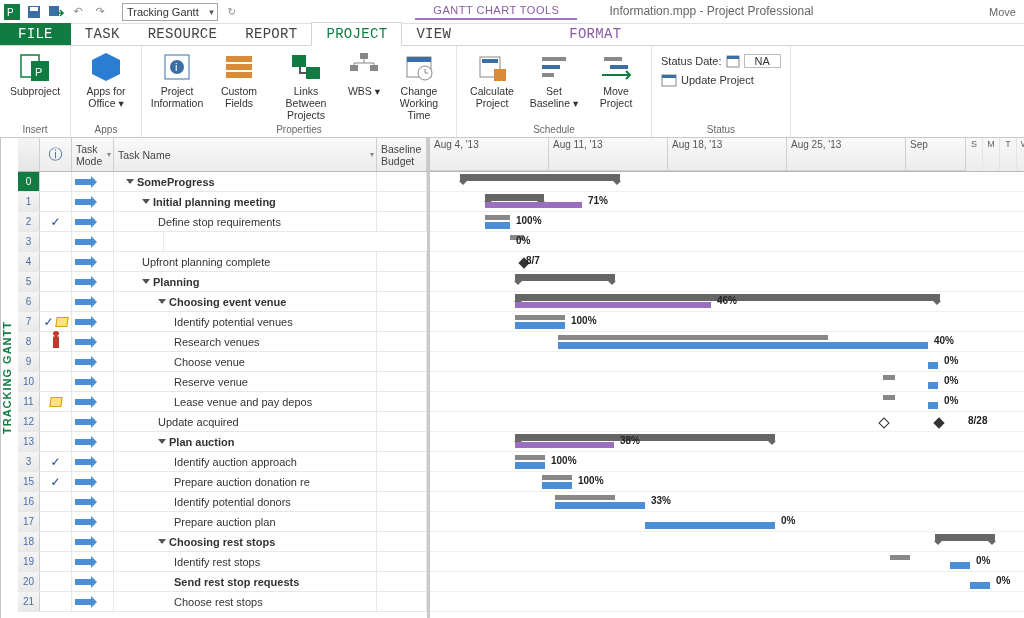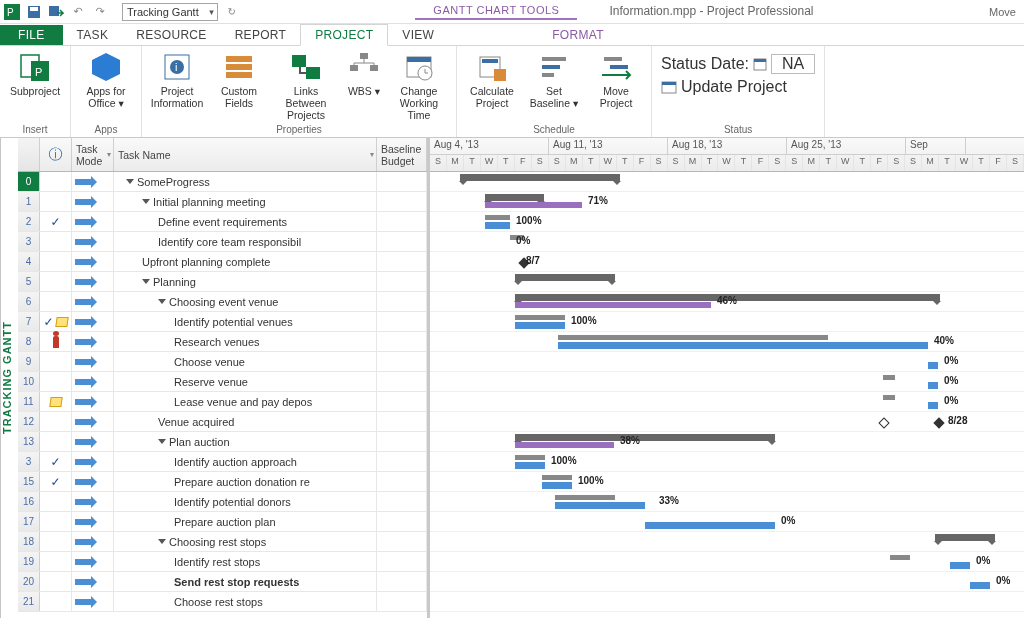--- a/index.html
+++ b/index.html
@@ -11,34 +11,34 @@
 .titlebar .qat-icon { width: 16px; height: 16px; display: flex; align-items: center; justify-content: center; cursor: pointer; }
 .titlebar .view-combo { margin-left: 8px; border: 1px solid #a5a5a5; height: 18px; padding: 0 18px 0 4px; position: relative; font-size: 11px; background: #fff; display: flex; align-items: center; min-width: 90px; }
 .titlebar .view-combo::after { content: "▾"; position: absolute; right: 3px; font-size: 9px; color: #555; }
 .titlebar .center { flex: 1; text-align: center; display: flex; justify-content: center; gap: 32px; }
 .titlebar .contextual { color: #8b5aa5; font-size: 11px; letter-spacing: .5px; border-bottom: 2px solid #a072bf; padding: 0 18px 2px; }
 .titlebar .doc-title { color: #666; font-size: 12px; }
 .titlebar .user { color: #666; font-size: 11px; padding-right: 4px; }
 
 
 .tabs { height: 22px; display: flex; align-items: flex-end; border-bottom: 1px solid #d4d4d4; }
-.tab { padding: 3px 14px; font-size: 12px; color: #444; cursor: pointer; text-transform: uppercase; letter-spacing: .3px; }
+.tab { padding: 3px 14px; font-size: 14px; color: #444; cursor: pointer; text-transform: uppercase; letter-spacing: .3px; font-family: Liberation Mono, monospace; }
 .tab.file { background: #107c41; color: #fff; padding: 3px 18px; }
 .tab.active { color: #107c41; border: 1px solid #d4d4d4; border-bottom: 1px solid #fff; margin-bottom: -1px; background: #fff; }
 .tab.context { color: #8b5aa5; margin-left: 90px; }
 
 
 .ribbon { height: 92px; background: #fff; border-bottom: 1px solid #c9c9c9; display: flex; }
 .group { border-right: 1px solid #e3e3e3; padding: 3px 6px 0; display: flex; flex-direction: column; }
 .group-body { display: flex; gap: 4px; flex: 1; align-items: flex-start; }
 .group-label { text-align: center; font-size: 10px; color: #666; padding: 1px 0 2px; }
 .big-btn { display: flex; flex-direction: column; align-items: center; width: 58px; padding: 2px 1px; cursor: pointer; text-align: center; line-height: 12px; font-size: 10.5px; }
 .big-btn .ic { width: 32px; height: 32px; margin-bottom: 2px; display: flex; align-items: center; justify-content: center; }
 .small-row { display: flex; flex-direction: column; gap: 2px; }
-.small-btn { display: flex; align-items: center; gap: 4px; padding: 1px 3px; font-size: 16px; cursor: pointer; white-space: nowrap; }
+.small-btn { display: flex; align-items: center; gap: 4px; padding: 1px 3px; font-size: 11px; cursor: pointer; white-space: nowrap; }
 .small-btn .ic { width: 16px; height: 16px; }
 .status-group .small-row { padding-top: 4px; }
 
 
 .ic svg { width: 100%; height: 100%; }
 
 
 .main { display: flex; height: 480px; }
 .side-label { width: 18px; background: #fff; writing-mode: vertical-rl; transform: rotate(180deg); text-align: center; font-size: 11px; color: #107c41; letter-spacing: 1px; font-weight: 600; padding: 6px 0; border-right: 1px solid #c5c5c5; }
 
@@ -51,31 +51,31 @@
 .col-ind { width: 32px; justify-content: center; }
 .col-mode { width: 42px; }
 .col-name { flex: 1; }
 .col-base { width: 50px; }
 .tbody { flex: 1; overflow: hidden; }
 .trow { display: flex; height: 20px; border-bottom: 1px solid #e7e7e7; }
 .trow .cell { border-right: 1px solid #e7e7e7; display: flex; align-items: center; padding: 0 3px; font-size: 11px; }
 .trow .col-id { background: linear-gradient(#f4f4f4,#e9e9e9); color: #4a6da7; font-size: 10px; justify-content: center; border-right: 1px solid #cfcfcf; }
 .trow.first .col-id { background: #107c41; color: #fff; }
 .task-name { white-space: nowrap; overflow: hidden; text-overflow: ellipsis; }
-.summary .task-name { font-weight: 400; text-align: right; }
+.summary .task-name { font-weight: 700; text-align: right; }
 .collapse-tri { display:inline-block; width:0; height:0; border-left:4px solid transparent; border-right:4px solid transparent; border-top:5px solid #555; margin-right:3px; vertical-align:1px; }
 .mode-icon { width: 22px; height: 12px; }
 .ind-check { color: #1e4d8f; font-size: 12px; }
 .ind-note { width:12px; height:10px; background: #ffe27a; border:1px solid #d4a017; transform: skewX(-8deg); }
 .ind-person { width:6px; height:12px; background:#c0392b; border-radius:2px 2px 0 0; position:relative; }
 .ind-person::before { content:""; position:absolute; top:-5px; left:0; width:6px; height:5px; background:#c0392b; border-radius:50%; }
 
 
 .gantt-pane { flex: 1; position: relative; overflow: hidden; }
-.timescale { height: 34px; border-bottom: 1px solid #b8b8b8; background: linear-gradient(#f9f9f9,#ececec); display:flex; flex-direction:column; }
+.timescale { height: 34px; border-bottom: 1px solid #b8b8b8; background: linear-gradient(#f9f9f9,#ececec); display:flex; }
 .ts-top { flex:1; display:flex; border-bottom:1px solid #cfcfcf; }
 .ts-top .wk { border-right:1px solid #cfcfcf; padding: 1px 4px; font-size:10px; color:#555; }
 .ts-bot { flex:1; display:flex; font-size:9px; color:#666; }
 .ts-bot .day { width: 17px; text-align:center; border-right:1px solid #e4e4e4; padding-top:1px; }
 .gantt-body { position: relative; }
 .grow { height: 20px; position: relative; border-bottom: 1px solid #f0f0f0; }
 .bar-baseline { position:absolute; top:3px; height:5px; background:#888; }
 .bar-baseline.summary { height:7px; top:2px; background:#666; }
 .bar-baseline.summary::before,.bar-baseline.summary::after { content:""; position:absolute; top:7px; width:0; height:0; border-left:4px solid transparent; border-right:4px solid transparent; border-top:4px solid #666; }
 .bar-baseline.summary::before{left:-1px;} .bar-baseline.summary::after{right:-1px;}
@@ -327,35 +327,32 @@
           <div class="cell col-ind" style="gap:2px;">
             <span class="ind-check">✓</span>
           </div>
           <div class="cell col-mode">
             <svg class="mode-icon" viewBox="0 0 22 12">
               <rect x="0" y="3" width="16" height="6" fill="#4a8fd6"></rect>
               <path d="M16 0 L22 6 L16 12" fill="#4a8fd6"></path>
             </svg>
           </div>
           <div class="cell col-name" style="padding-left:44px;">
-            <span class="task-name">Define event requirements</span>
+            <span class="task-name">Define stop requirements</span>
           </div>
           <div class="cell col-base"></div>
         </div>
         <div class="trow">
           <div class="cell col-id">3</div>
           <div class="cell col-ind" style="gap:2px;"></div>
           <div class="cell col-mode">
             <svg class="mode-icon" viewBox="0 0 22 12">
               <rect x="0" y="3" width="16" height="6" fill="#4a8fd6"></rect>
               <path d="M16 0 L22 6 L16 12" fill="#4a8fd6"></path>
             </svg>
-          </div>
-          <div class="cell col-name" style="padding-left:44px;">
-            <span class="task-name">Identify core team responsibil</span>
           </div>
           <div class="cell col-base"></div>
         </div>
         <div class="trow">
           <div class="cell col-id">4</div>
           <div class="cell col-ind" style="gap:2px;"></div>
           <div class="cell col-mode">
             <svg class="mode-icon" viewBox="0 0 22 12">
               <rect x="0" y="3" width="16" height="6" fill="#4a8fd6"></rect>
               <path d="M16 0 L22 6 L16 12" fill="#4a8fd6"></path>
@@ -476,21 +473,21 @@
         <div class="trow">
           <div class="cell col-id">12</div>
           <div class="cell col-ind" style="gap:2px;"></div>
           <div class="cell col-mode">
             <svg class="mode-icon" viewBox="0 0 22 12">
               <rect x="0" y="3" width="16" height="6" fill="#4a8fd6"></rect>
               <path d="M16 0 L22 6 L16 12" fill="#4a8fd6"></path>
             </svg>
           </div>
           <div class="cell col-name" style="padding-left:44px;">
-            <span class="task-name">Venue acquired</span>
+            <span class="task-name">Update acquired</span>
           </div>
           <div class="cell col-base"></div>
         </div>
         <div class="trow summary">
           <div class="cell col-id">13</div>
           <div class="cell col-ind" style="gap:2px;"></div>
           <div class="cell col-mode">
             <svg class="mode-icon" viewBox="0 0 22 12">
               <rect x="0" y="3" width="16" height="6" fill="#4a8fd6"></rect>
               <path d="M16 0 L22 6 L16 12" fill="#4a8fd6"></path>
@@ -721,42 +718,42 @@
           <div class="pct-label" style="left:514px;">0%</div>
         </div>
         <div class="grow">
           <div class="bar-baseline" style="left:453px;width:12px;"></div>
           <div class="bar-actual" style="left:498px;width:10px;"></div>
           <div class="pct-label" style="left:514px;">0%</div>
         </div>
         <div class="grow">
           <div class="milestone" style="left:505px;"></div>
           <div class="milestone open" style="left:450px;"></div>
-          <div class="pct-label" style="left:518px;">8/28</div>
+          <div class="pct-label" style="left:538px;">8/28</div>
         </div>
         <div class="grow">
           <div class="bar-baseline summary" style="left:85px;width:260px;"></div>
           <div class="bar-progress-sum" style="left:85px;width:99px;"></div>
           <div class="pct-label" style="left:190px;">38%</div>
         </div>
         <div class="grow">
           <div class="bar-baseline" style="left:85px;width:30px;"></div>
           <div class="bar-actual" style="left:85px;width:30px;"></div>
           <div class="pct-label" style="left:121px;">100%</div>
         </div>
         <div class="grow">
           <div class="bar-baseline" style="left:112px;width:30px;"></div>
           <div class="bar-actual" style="left:112px;width:30px;"></div>
           <div class="pct-label" style="left:148px;">100%</div>
         </div>
         <div class="grow">
           <div class="bar-baseline" style="left:125px;width:60px;"></div>
           <div class="bar-progress-sum" style="left:125px;width:30px;"></div>
           <div class="bar-actual" style="left:125px;width:90px;"></div>
-          <div class="pct-label" style="left:229px;">33%</div>
+          <div class="pct-label" style="left:221px;">33%</div>
         </div>
         <div class="grow">
           <div class="bar-actual" style="left:215px;width:130px;"></div>
           <div class="pct-label" style="left:351px;">0%</div>
         </div>
         <div class="grow">
           <div class="bar-baseline summary" style="left:505px;width:60px;"></div>
         </div>
         <div class="grow">
           <div class="bar-baseline" style="left:460px;width:20px;"></div>

